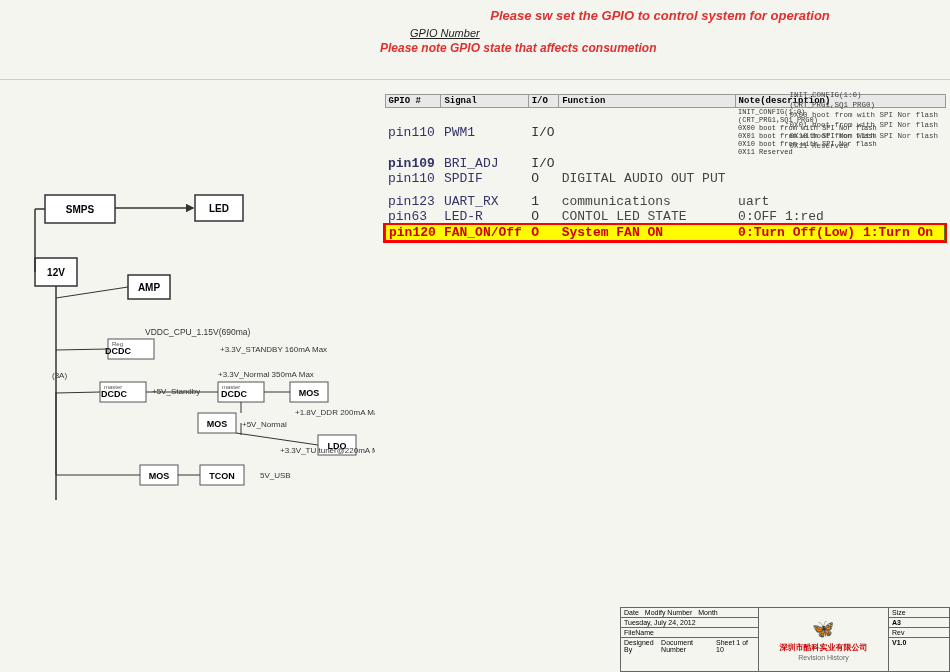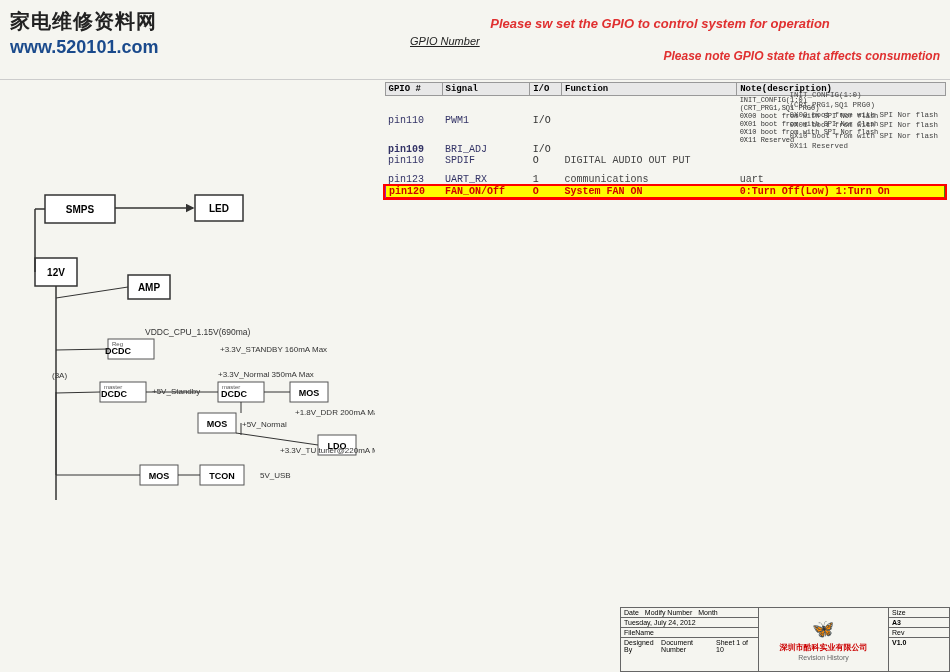--- a/index.html
+++ b/index.html
@@ -36,21 +36,21 @@
     }
     .logo-bottom {
       font-size: 18px;
       font-weight: bold;
       color: #1a4a8c;
       margin-top: 2px;
     }
 
     .title-area {
       position: absolute;
-      top: 16px;
+      top: 8px;
       left: 380px;
       right: 10px;
     }
     .title-line1 {
       color: #e03030;
       font-style: italic;
       font-weight: bold;
       font-size: 13px;
       text-align: center;
     }
@@ -61,21 +61,21 @@
       font-size: 11px;
       font-style: italic;
       text-decoration: underline;
       color: #222;
     }
     .title-line2 {
       color: #e03030;
       font-style: italic;
       font-weight: bold;
       font-size: 12px;
-      text-align: right;
+      text-align: left;
       margin-top: 2px;
     }
 
     
     .gpio-section {
       position: absolute;
       top: 80px;
       left: 380px;
       right: 10px;
     }
@@ -89,21 +89,21 @@
     .gpio-table th {
       background: #e8e8e8;
       border: 1px solid #999;
       padding: 1px 3px;
       font-size: 9px;
       text-align: left;
     }
     .gpio-table td {
       border: none;
       padding: 0px 3px;
-      font-size: 10px;
+      font-size: 13px;
       color: #333;
       white-space: nowrap;
     }
     .gpio-table tr.highlighted td {
       background: #fffb00;
       border-top: 1px solid red;
       border-bottom: 1px solid red;
       color: #c00;
       font-weight: bold;
     }
@@ -112,32 +112,28 @@
       margin-left: 12px;
     }
     .gpio-table tr.highlighted td:last-child {
       border-right: 2px solid #4d7c0f;
     }
   </style>
 </head>
 <body>
 
 <div class="header">
-  <div class="logo-area">
-    <div class="logo-top">家电维修资料网</div>
-    <div class="logo-bottom">www.520101.com</div>
-  </div>
   <div class="title-area">
     <div class="title-line1">Please sw set the GPIO to control system for operation</div>
     <div class="gpio-table-label">GPIO  Number</div>
     <div class="title-line2">Please  note GPIO  state  that  affects  consumetion</div>
   </div>
 </div>
 
-<div class="gpio-section" style="top:80px; left:380px; right:0; padding:2px 4px;">
+<div class="gpio-section" style="top:92px; left:380px; right:0; padding:2px 4px;">
   <table class="gpio-table">
     <thead>
       <tr>
         <th>GPIO #</th>
         <th>Signal</th>
         <th>I/O</th>
         <th>Function</th>
         <th>Note(description)</th>
       </tr>
     </thead>
@@ -173,20 +169,27 @@
         <tr style="height: 8px;">
           <td colspan="5"></td>
         </tr>
         <tr>
         <td style="color:#336;font-weight:normal">pin123</td>
         <td style="color:#336">UART_RX</td>
         <td>1</td>
         <td style="color:#444">communications</td>
         <td style="color:#444">uart</td>
       </tr>
+        <tr>
+        <td style="color:#336;font-weight:normal">pin63</td>
+        <td style="color:#336">LED-R</td>
+        <td>O</td>
+        <td style="color:#444">CONTOL LED STATE</td>
+        <td style="color:#444">0:OFF  1:red</td>
+      </tr>
         <tr class="highlighted" style="background: rgb(255, 251, 0); outline: red solid 2px;">
         <td style="color:#c00;font-weight:bold">pin120</td>
         <td style="color:#c00">FAN_ON/Off</td>
         <td>O</td>
         <td style="color:#c00">System FAN ON</td>
         <td style="color:#c00">0:Turn Off(Low)  1:Turn On</td>
       </tr>
         <tr style="height: 8px;">
           <td colspan="5"></td>
         </tr>

